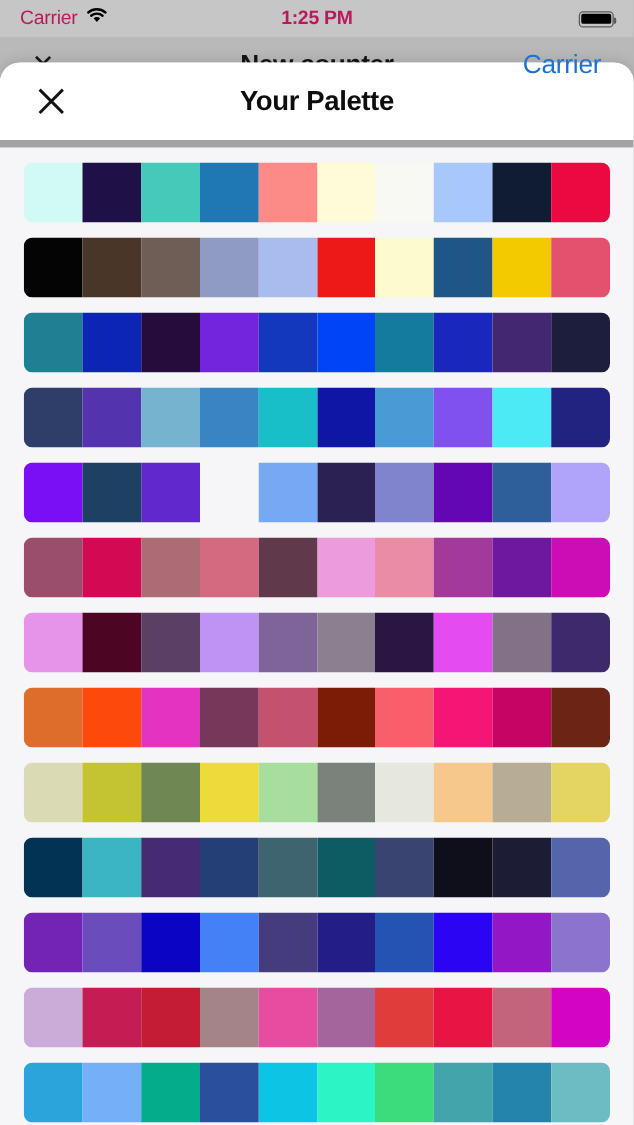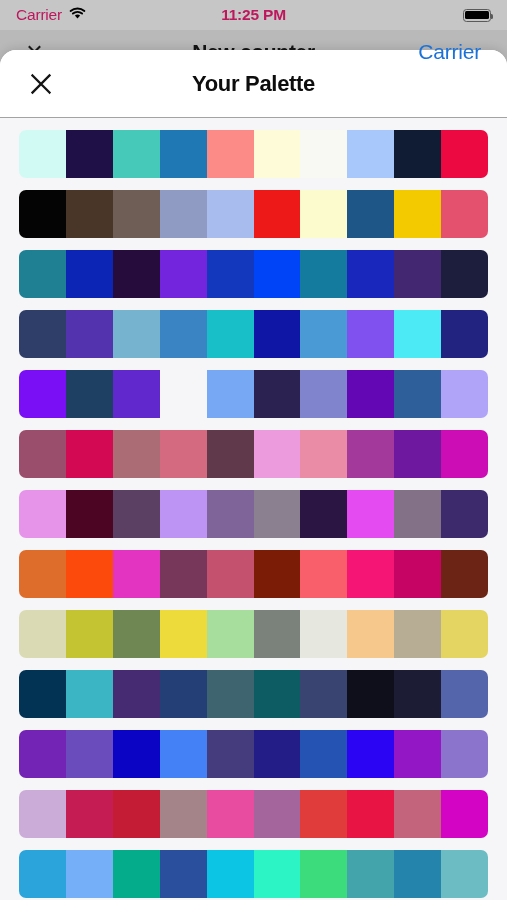--- a/index.html
+++ b/index.html
@@ -64,21 +64,21 @@
     position:absolute; left:0; top:50px; width:507px; height:850px;
     background:#ffffff;
     border-radius:16px 16px 0 0;
     overflow:hidden;
     box-shadow:0 -2px 10px rgba(0,0,0,.12);
   }
   .sheet-header {
     position:relative; height:68px;
     display:flex; align-items:center;
     background:#ffffff;
-    border-bottom:1px solid #a3a3a3;
+    border-bottom:6px solid #a3a3a3;
   }
   .sheet-close {
     position:absolute; left:26px; top:50%; transform:translateY(-50%);
     width:30px; height:30px;
     display:flex; align-items:center; justify-content:center;
     cursor:pointer;
   }
   .sheet-close svg { display:block; }
   .sheet-title {
     width:100%; text-align:center;
@@ -112,21 +112,21 @@
     <div class="sb-left">
       <span class="sb-carrier">Carrier</span>
       <span>
         <svg width="17" height="13" viewBox="0 0 17 13">
           <path d="M8.5 11.6 L5.9 8.6 A4.2 4.2 0 0 1 11.1 8.6 Z" fill="#000"></path>
           <path d="M3.9 6.6 A7.2 7.2 0 0 1 13.1 6.6" stroke="#000" stroke-width="1.9" fill="none" stroke-linecap="round"></path>
           <path d="M1.6 4.0 A10.6 10.6 0 0 1 15.4 4.0" stroke="#000" stroke-width="1.9" fill="none" stroke-linecap="round"></path>
         </svg>
       </span>
     </div>
-    <div class="sb-center">11:25 PM</div>
+    <div class="sb-center">1:25 PM</div>
     <div class="sb-right">
       <span class="battery">
           <i></i>
         </span>
     </div>
   </div>
 
   <div class="bg-screen">
     <div class="bg-navbar">
       <span class="bg-close">×</span>

